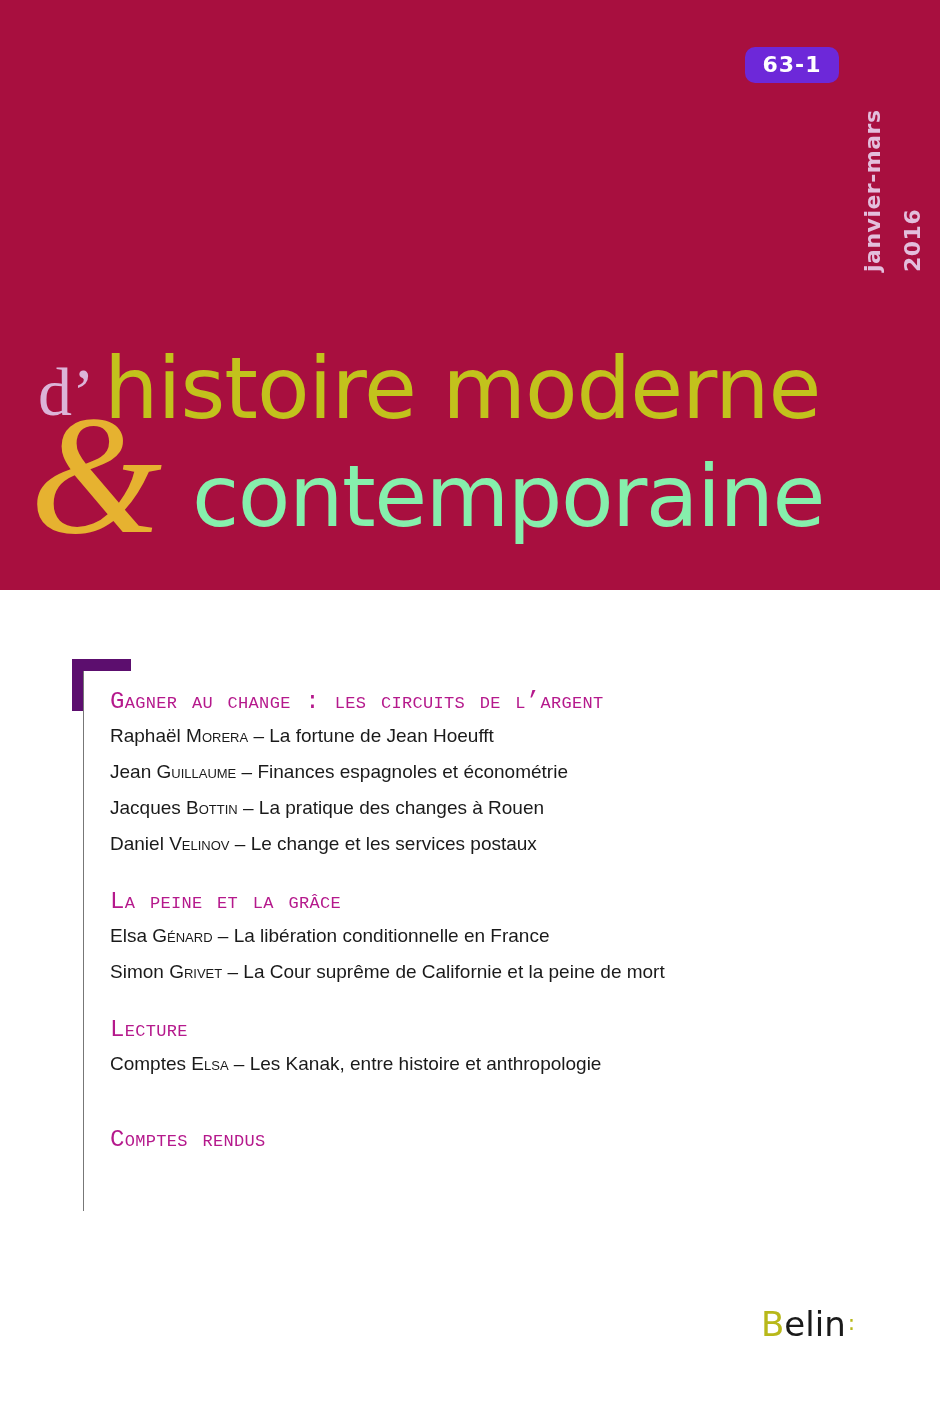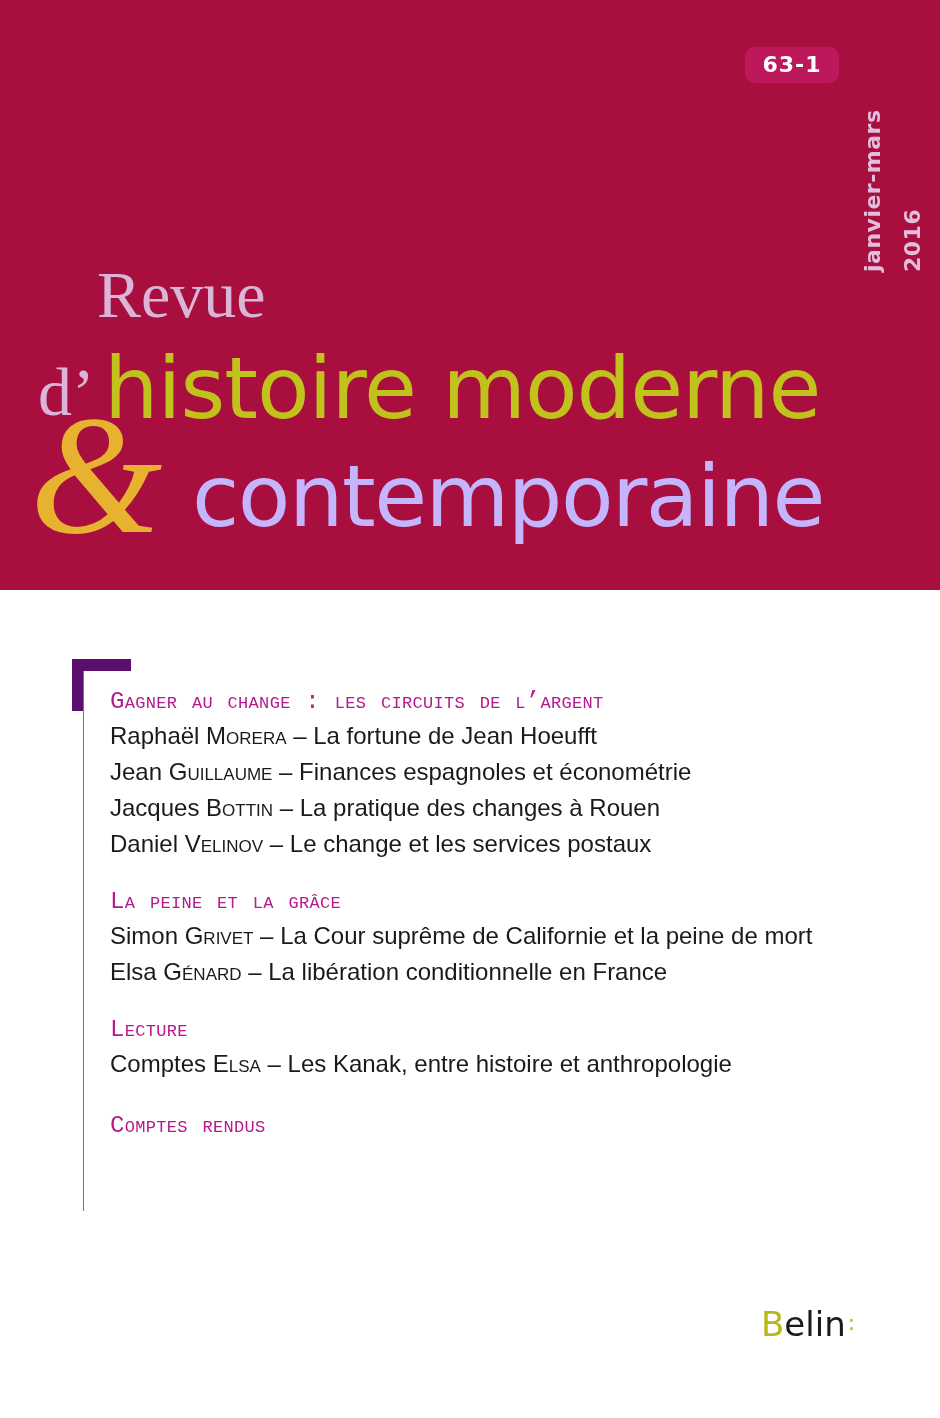--- a/index.html
+++ b/index.html
@@ -5,21 +5,21 @@
     * { margin: 0; padding: 0; box-sizing: border-box; }
     html, body { width: 940px; height: 1418px; background: #ffffff; overflow: hidden; }
     body { position: relative; font-family: "Liberation Sans", sans-serif; }
 
     .cover-top {
       position: absolute; left: 0; top: 0; width: 940px; height: 590px;
       background: #a80f3f;
     }
     .issue-badge {
       position: absolute; left: 745px; top: 47px; width: 94px; height: 36px;
-      background: #be185d; border-radius: 10px;
+      background: #6d28d9; border-radius: 10px;
       color: #ffffff; font-family: "DejaVu Sans", sans-serif; font-weight: bold;
       font-size: 22px; line-height: 36px; text-align: center; letter-spacing: 1px;
     }
     .issue-date {
       position: absolute; left: 853px; top: 42px;
       width: 40px; height: 230px;
       writing-mode: vertical-rl; transform: rotate(180deg);
       color: #e3bedc; font-family: "DejaVu Sans", sans-serif; font-weight: bold;
       font-size: 22px; line-height: 40px; text-align: left; letter-spacing: 0.5px;
     }
@@ -38,21 +38,21 @@
       color: #c2c21c; font-family: "DejaVu Sans", sans-serif;
       font-size: 86px; line-height: 100px; letter-spacing: -1px;
     }
     .title-ampersand {
       position: absolute; left: 30px; top: 390px;
       color: #e6b230; font-family: "Liberation Serif", serif; font-style: italic;
       font-size: 170px; line-height: 170px;
     }
     .title-contemporaine {
       position: absolute; left: 192px; top: 446px;
-      color: #c4b5fd; font-family: "DejaVu Sans", sans-serif;
+      color: #86efac; font-family: "DejaVu Sans", sans-serif;
       font-size: 86px; line-height: 100px; letter-spacing: -1.5px;
     }
 
     .bracket-h {
       position: absolute; left: 72px; top: 659px; width: 59px; height: 12px;
       background: #5c0e6e;
     }
     .bracket-v {
       position: absolute; left: 72px; top: 659px; width: 12px; height: 52px;
       background: #5c0e6e;
@@ -63,42 +63,41 @@
     }
 
     .toc { position: absolute; left: 110px; top: 686px; width: 800px; }
     .section-title {
       color: #b5198c; font-family: Liberation Mono, monospace;
       font-size: 24px; line-height: 32px; font-variant: small-caps;
       letter-spacing: 0.3px;
     }
     .entry {
       color: #1a1a1a; font-family: "Liberation Sans", sans-serif;
-      font-size: 24px; line-height: 36px; white-space: nowrap;
+      font-size: 19px; line-height: 36px; white-space: nowrap;
     }
     .entry .author-last { font-variant: small-caps; }
     .section { margin-bottom: 24px; }
-    .section.s3 { margin-bottom: 28px; }
+    .section.s3 { margin-bottom: 42px; }
 
     .publisher {
       position: absolute; left: 761px; top: 1303px;
       font-family: "DejaVu Sans", sans-serif; font-size: 34px; line-height: 40px;
       color: #1a1a1a;
     }
     .publisher .b { color: #b8b81a; }
     .publisher .colon { color: #b8b81a; font-size: 22px; vertical-align: 6px; margin-left: 2px; }
   </style>
 </head>
 <body>
 
 <div class="cover-top">
   <div class="issue-badge">63-1</div>
   <div class="issue-date">janvier-mars 2016</div>
 
-  <div class="title-revue">Revue</div>
   <div class="title-d">d’</div>
   <div class="title-ampersand">&amp;</div>
   <div class="title-histoire">histoire moderne</div>
   <div class="title-contemporaine">contemporaine</div>
 </div>
 
 <div class="bracket-h"></div>
 <div class="bracket-v"></div>
 <div class="toc-line"></div>
 
@@ -107,22 +106,22 @@
   <div class="section">
     <div class="section-title">Gagner au change : les circuits de l’argent</div>
     <div class="entry"><span>Raphaël</span> <span class="author-last">Morera</span><span> – </span><span>La fortune de Jean Hoeufft</span></div>
     <div class="entry"><span>Jean</span> <span class="author-last">Guillaume</span><span> – </span><span>Finances espagnoles et économétrie</span></div>
     <div class="entry"><span>Jacques</span> <span class="author-last">Bottin</span><span> – </span><span>La pratique des changes à Rouen</span></div>
     <div class="entry"><span>Daniel</span> <span class="author-last">Velinov</span><span> – </span><span>Le change et les services postaux</span></div>
   </div>
 
   <div class="section">
     <div class="section-title">La peine et la grâce</div>
+    <div class="entry"><span>Elsa</span> <span class="author-last">Génard</span><span> – </span><span>La libération conditionnelle en France</span></div>
     <div class="entry"><span>Simon</span> <span class="author-last">Grivet</span><span> – </span><span>La Cour suprême de Californie et la peine de mort</span></div>
-    <div class="entry"><span>Elsa</span> <span class="author-last">Génard</span><span> – </span><span>La libération conditionnelle en France</span></div>
   </div>
 
   <div class="section s3">
     <div class="section-title">Lecture</div>
     <div class="entry"><span>Comptes</span> <span class="author-last">Elsa</span><span> – </span><span>Les Kanak, entre histoire et anthropologie</span></div>
   </div>
 
   <div class="section">
     <div class="section-title">Comptes rendus</div>
   </div>

